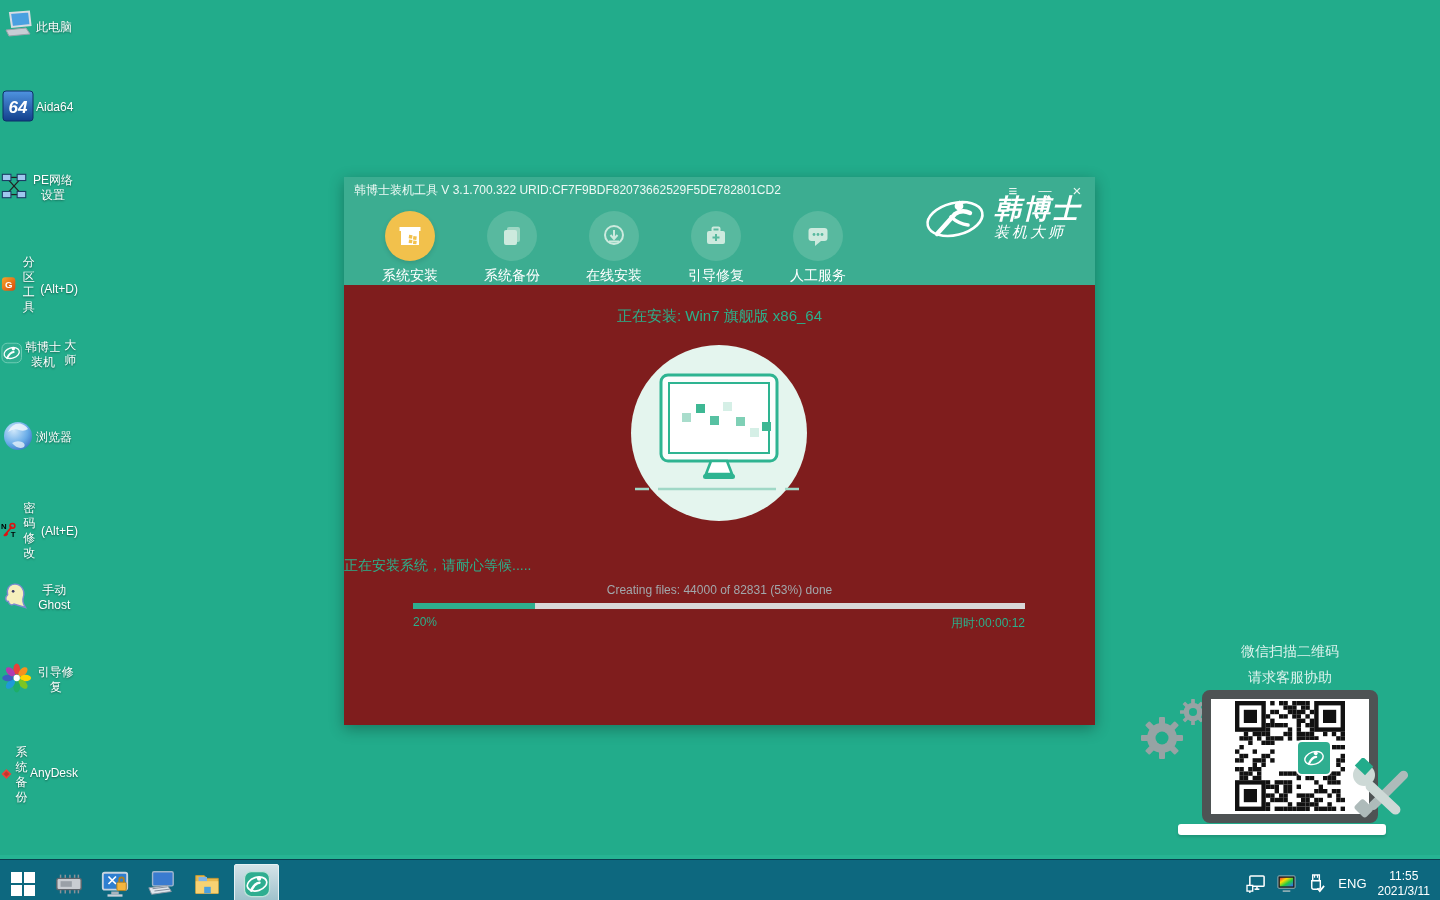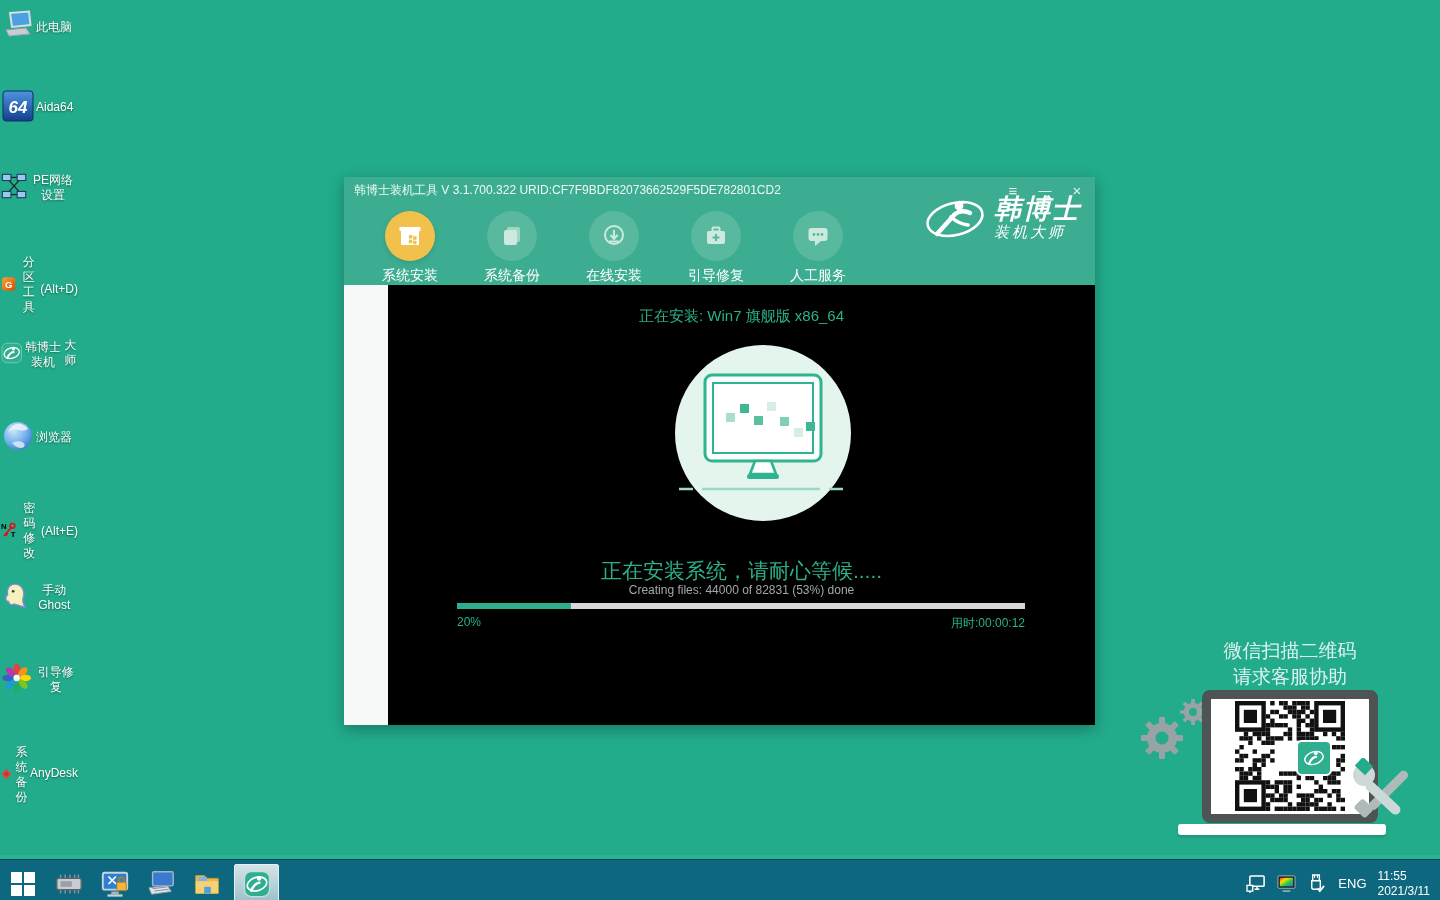--- a/index.html
+++ b/index.html
@@ -31,50 +31,50 @@
   .tab-circle { width:50px; height:50px; border-radius:50%; background:#58b99f; display:flex; align-items:center; justify-content:center; }
   .tab.active .tab-circle { background:#f2c14c; box-shadow:0 2px 5px rgba(0,0,0,.12); }
   .tab-circle svg { width:26px; height:26px; }
   .tab-label { margin-top:6px; font-size:14px; color:#fff; }
 
   .logo { position:absolute; right:14px; top:16px; display:flex; align-items:center; gap:8px; }
   .logo-text { color:#fff; font-style:italic; }
   .logo-line1 { font-size:27px; font-weight:bold; letter-spacing:2px; line-height:28px; }
   .logo-line2 { font-size:15px; letter-spacing:3px; line-height:18px; }
 
-  .content { position:absolute; top:108px; left:0; right:0; bottom:0; background:#000000;margin-left:44px; }
+  .content { position:absolute; top:108px; left:0; right:0; bottom:0; background:#7f1d1d; }
   .install-title { position:absolute; top:22px; left:0; right:0; text-align:center; font-size:15px; color:#2bb08b; }
   .illus-circle { position:absolute; top:60px; left:287px; width:176px; height:176px; border-radius:50%; background:#e4f5ee; }
-  .status-text { position:absolute; top:272px; left:0; right:0; text-align:center; font-size:21px; color:#2bb08b; }
+  .status-text { position:absolute; top:272px; left:0; right:0; font-size:14px; color:#2bb08b; }
   .file-progress { position:absolute; top:298px; left:0; right:0; text-align:center; font-size:12px; color:#a2a7ab; }
   .progress-track { position:absolute; top:318px; left:69px; right:70px; height:6px; background:#d8d8d8; }
   .progress-fill { height:100%; width:0; background:#2eae8e; }
   .progress-row { position:absolute; top:330px; left:69px; right:70px; display:flex; justify-content:space-between; font-size:12px; color:#2bb08b; }
 
   
-  .qr-text { position:absolute; left:1150px; top:638px; width:280px; text-align:center; color:rgba(237,249,245,.92); font-size:19px; line-height:26px; }
+  .qr-text { position:absolute; left:1150px; top:638px; width:280px; text-align:center; color:rgba(237,249,245,.92); font-size:14px; line-height:26px; }
   .laptop { position:absolute; left:1202px; top:690px; width:176px; height:133px; background:#fff; border:9px solid #4e5354; border-radius:8px; }
   .qr-wrap { position:absolute; left:24px; top:2px; width:110px; height:110px; }
   .qr-logo { position:absolute; left:61px; top:39px; width:36px; height:36px; background:#2fae90; border:2px solid #fff; border-radius:6px; display:flex; align-items:center; justify-content:center; }
   .laptop-base { position:absolute; left:1178px; top:824px; width:208px; height:11px; background:#fff; border-radius:3px; box-shadow:0 2px 3px rgba(0,0,0,.15); }
   .gears { position:absolute; left:1138px; top:698px; width:72px; height:62px; }
   .tools { position:absolute; left:1348px; top:758px; width:78px; height:68px; }
 
   
   .taskbar { position:absolute; left:0; top:855px; width:1440px; height:45px; background:#0d687f;
              border-top:4px solid #26b493; box-shadow:inset 0 1px 0 #083f4e; }
   .tb-left { position:absolute; left:0; top:4px; height:41px; display:flex; align-items:center; }
   .tb-btn { width:46px; height:41px; display:flex; align-items:center; justify-content:center; cursor:pointer; }
   .tb-btn svg { width:30px; height:30px; }
   .tb-btn.start svg { width:26px; height:26px; }
   .tb-btn.app-active { background:linear-gradient(#d4e3e8,#9cc0ca); border:1px solid #e4f1f4; border-radius:2px; margin-left:4px; width:45px; height:39px; }
   .tray { position:absolute; right:6px; top:4px; height:41px; display:flex; align-items:center; gap:9px; }
   .tray svg { width:21px; height:19px; display:block; cursor:pointer; }
   .tray-lang { color:#fff; font-size:13px; cursor:pointer; padding:0 2px; }
-  .tray-clock { color:#fff; font-size:12px; line-height:15px; text-align:left; cursor:pointer; padding-right:4px; }
+  .tray-clock { color:#fff; font-size:12px; line-height:15px; text-align:center; cursor:pointer; padding-right:4px; }
 </style>
 </head>
 <body>
 
 <div class="dicon" style="top:8px">
   <svg viewBox="0 0 36 36">
     <path d="M10 5 L29 3.5 L30.5 17 L12 19 Z" fill="#4aa0e0" stroke="#d7dce2" stroke-width="2"></path>
     <path d="M6 22 L26 20 L30 26 L9 28 Z" fill="#c8cdd4" stroke="#9aa1a9" stroke-width="1"></path>
   </svg>
   <div class="dlabel">此电脑</div>

